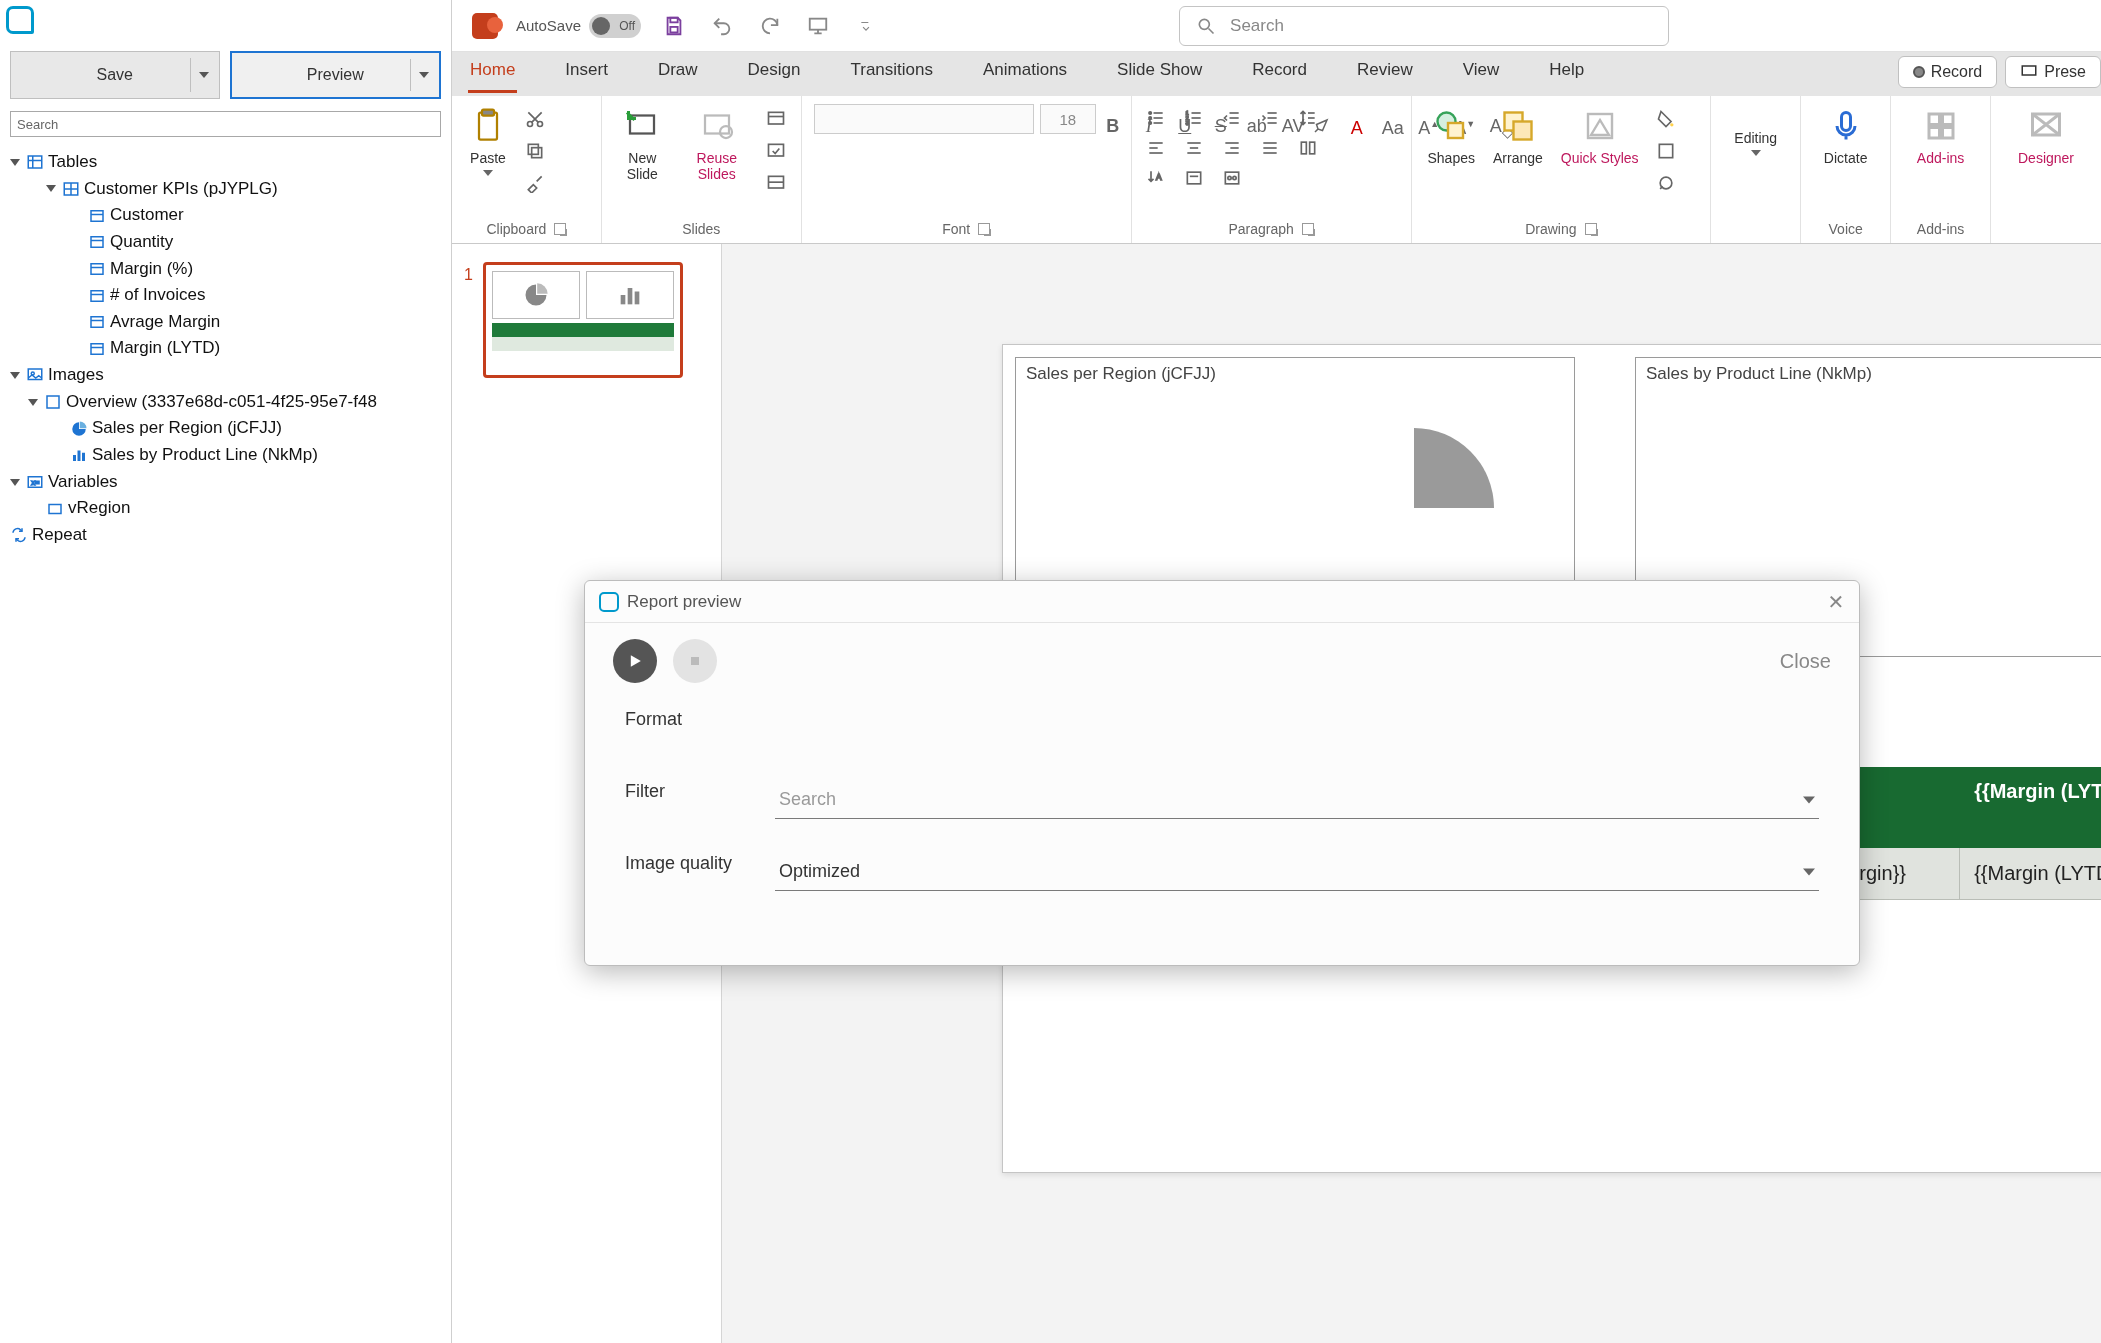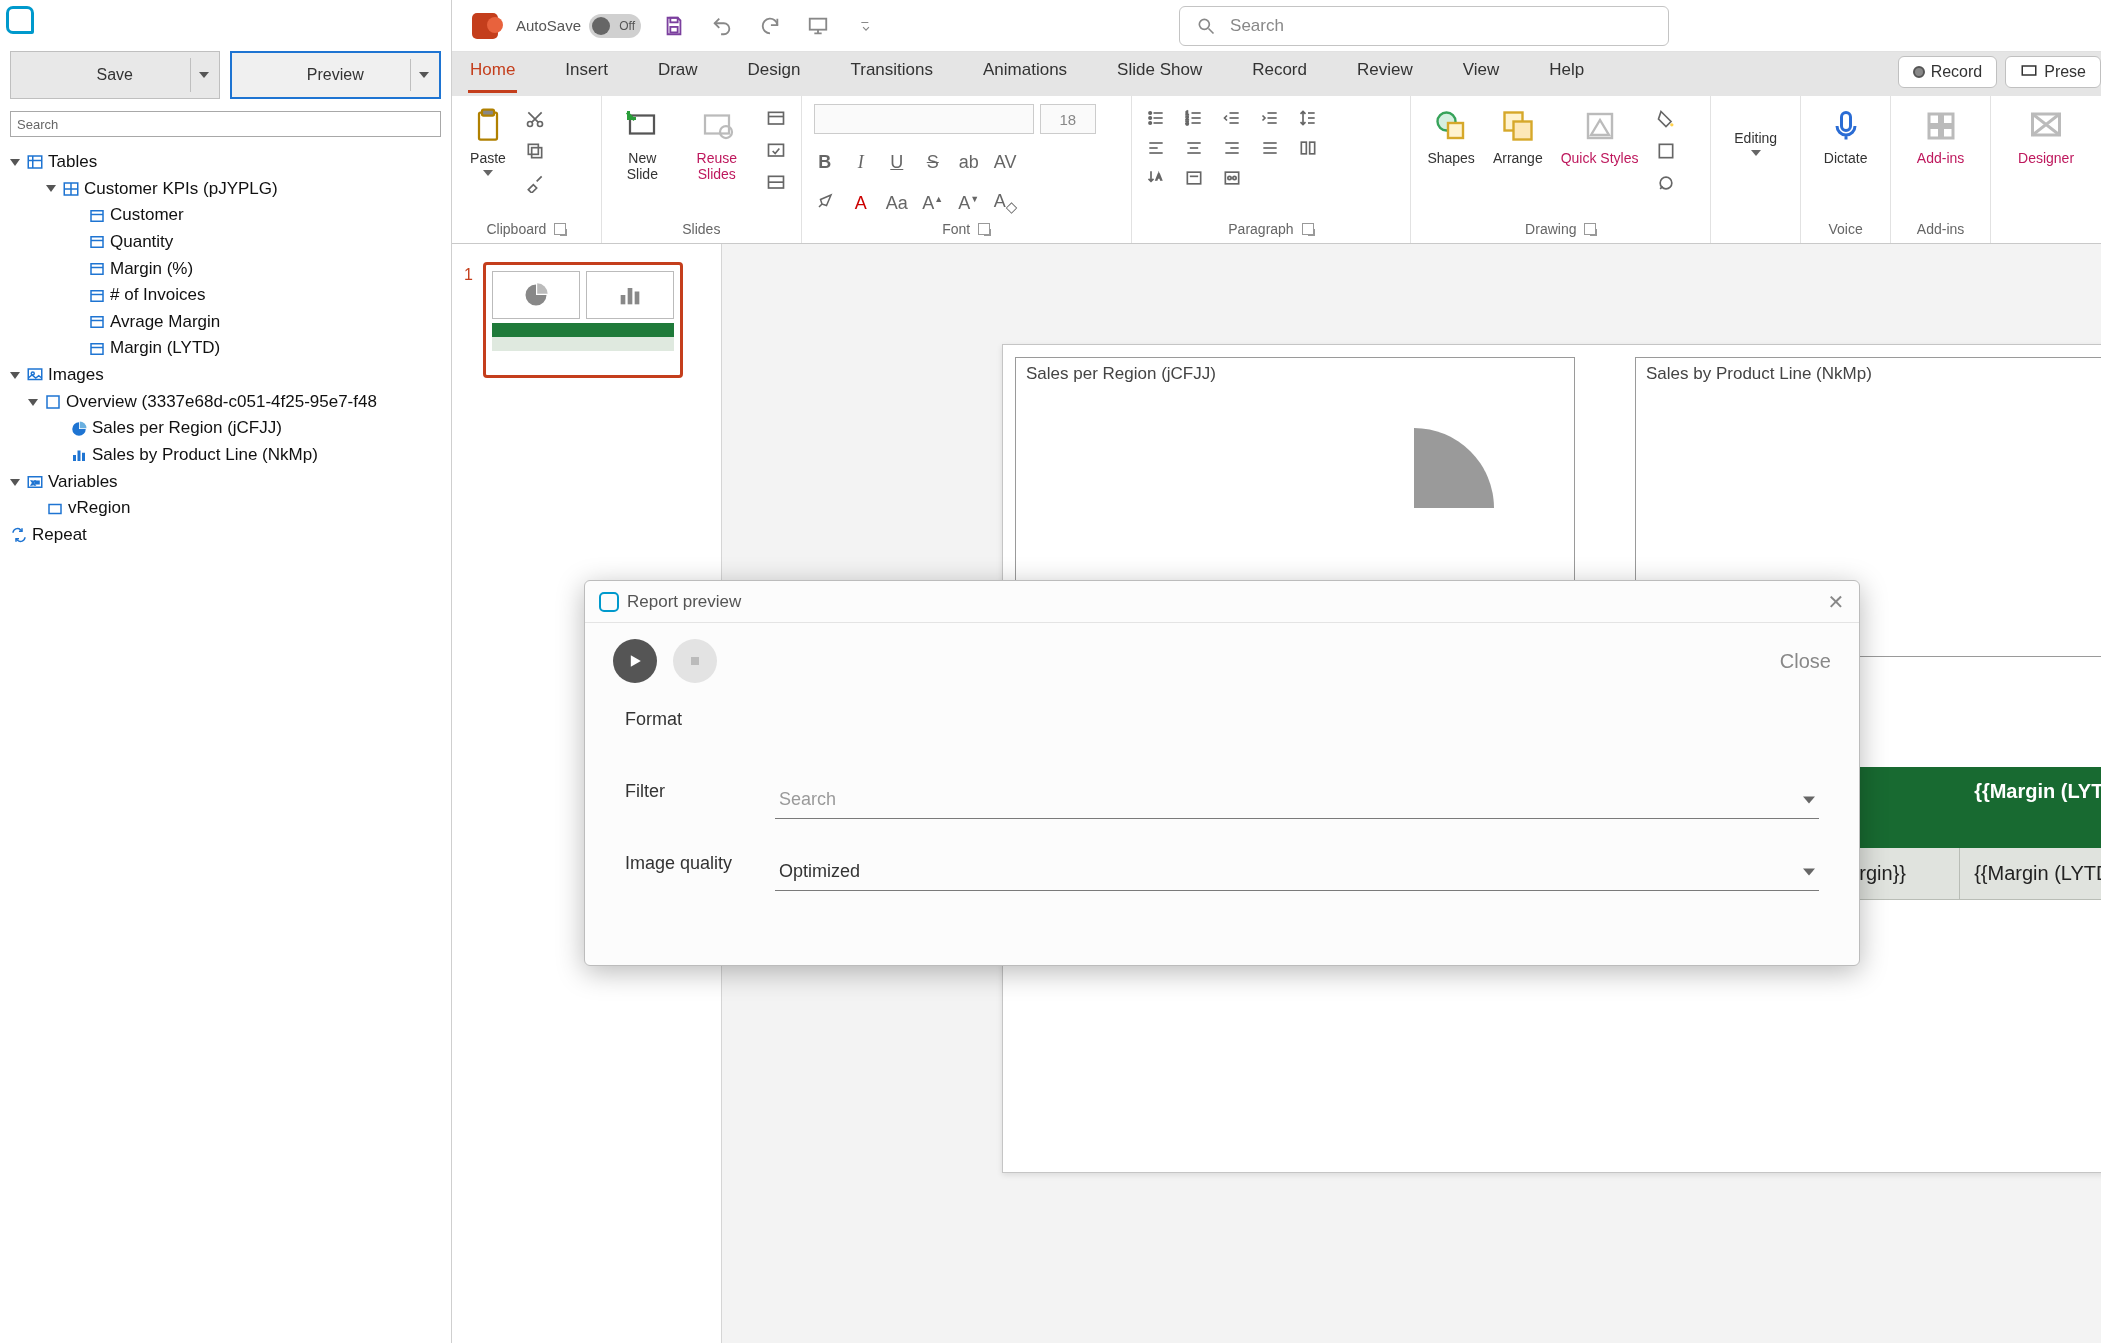--- a/index.html
+++ b/index.html
@@ -833,21 +833,21 @@
               </svg>
             </div>
         </div>
       </div>
       <div class="rgroup-label">
         <span>Slides</span>
       </div>
     </div>
 
     <div class="rgroup" style="width:330px">
-      <div class="rgroup-body" style="flex-direction:column;gap:6px">
+      <div class="rgroup-body" style="flex-direction:row;gap:6px">
         <div class="fontrow">
           <div class="font-sel"></div>
           <div class="font-size-sel">18</div>
         </div>
         <div class="fontrow2">
           <span class="tb" style="font-weight:bold">B</span>
           <span class="tb" style="font-style:italic;font-family:serif">I</span>
           <span class="tb" style="text-decoration:underline">U</span>
           <span class="tb" style="text-decoration:line-through">S</span>
           <span class="tb">ab</span>

